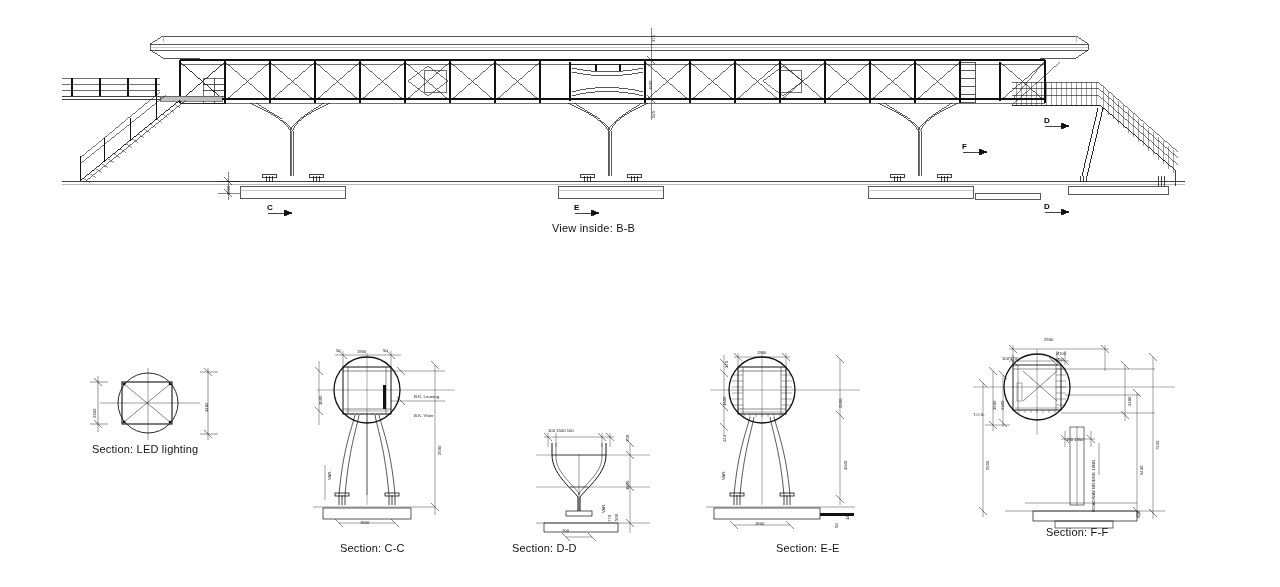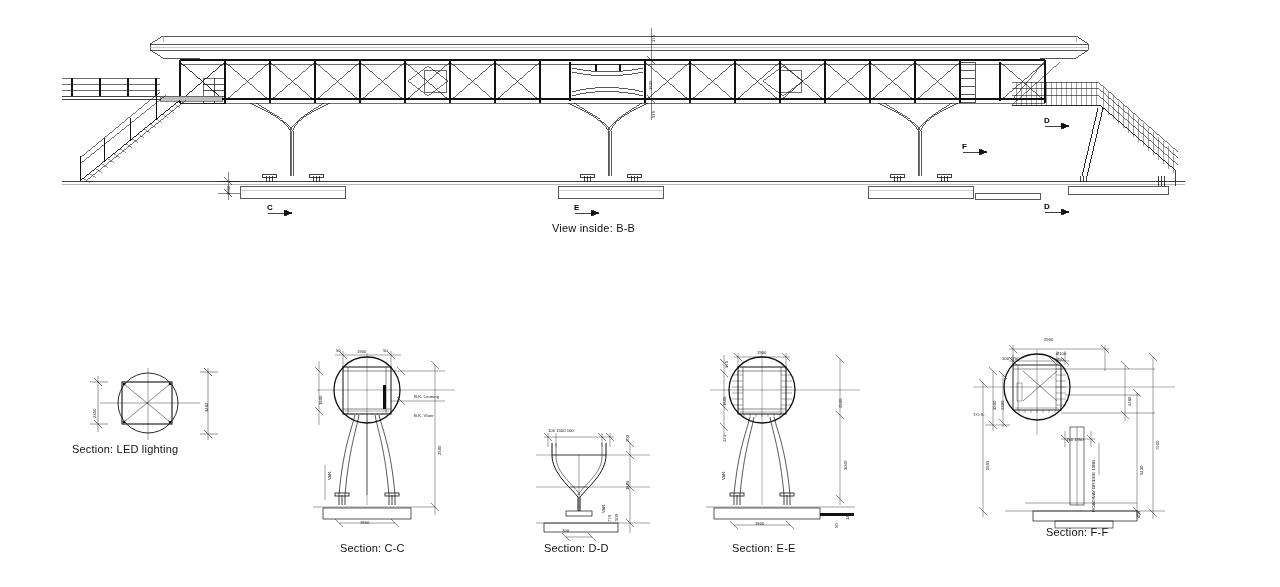--- a/index.html
+++ b/index.html
@@ -388,21 +388,21 @@
       <path d="M34,20 L42,28 M34,62 L42,70" stroke-width="0.55"></path>
       <line x1="148" y1="10" x2="148" y2="82"></line>
       <line x1="140" y1="14" x2="158" y2="14"></line>
       <line x1="140" y1="76" x2="158" y2="76"></line>
       <path d="M144,10 L152,18 M144,72 L152,80" stroke-width="0.55"></path>
     </g>
   </g>
 </svg>
 <div class="dim v" style="left:92px;top:418px">2350</div>
 <div class="dim v" style="left:204px;top:412px">3482</div>
-<div class="cap" style="left:72px;top:443px">Section:  LED lighting</div>
+<div class="cap" style="left:92px;top:443px">Section:  LED lighting</div>
 
 <svg width="160" height="200" viewBox="0 0 160 200" style="position:absolute;left:305px;top:345px">
   <g stroke="#111" fill="none" stroke-width="0.7">
     <circle cx="62" cy="45" r="33" stroke-width="1.3"></circle>
     <rect x="38" y="22" width="48" height="47" stroke-width="1.0"></rect>
     <line x1="38" y1="26" x2="86" y2="26" stroke-width="0.5"></line>
     <line x1="38" y1="64" x2="86" y2="64" stroke-width="0.5"></line>
     <line x1="43" y1="22" x2="43" y2="69" stroke-width="0.5"></line>
     <line x1="81" y1="22" x2="81" y2="69" stroke-width="0.5"></line>
     <rect x="78" y="40" width="3" height="24" fill="#111" stroke="none"></rect>
@@ -498,21 +498,21 @@
     </g>
   </g>
 </svg>
 <div class="dim" style="left:548px;top:428px">100 1500 100</div>
 <div class="dim v" style="left:625px;top:442px">200</div>
 <div class="dim v" style="left:625px;top:490px">1896</div>
 <div class="dim" style="left:562px;top:528px">700</div>
 <div class="dim v" style="left:607px;top:522px">770</div>
 <div class="dim v" style="left:614px;top:521px">500</div>
 <div class="dim v" style="left:601px;top:513px">VAR.</div>
-<div class="cap" style="left:544px;top:542px">Section:  D-D</div>
+<div class="cap" style="left:512px;top:542px">Section:  D-D</div>
 
 <svg width="170" height="200" viewBox="0 0 170 200" style="position:absolute;left:700px;top:345px">
   <g stroke="#111" fill="none" stroke-width="0.7">
     <circle cx="62" cy="45" r="33" stroke-width="1.3"></circle>
     <rect x="38" y="22" width="48" height="47" stroke-width="1.0"></rect>
     <line x1="38" y1="26" x2="86" y2="26" stroke-width="0.5"></line>
     <line x1="38" y1="64" x2="86" y2="64" stroke-width="0.5"></line>
     <line x1="43" y1="22" x2="43" y2="69" stroke-width="0.5"></line>
     <line x1="81" y1="22" x2="81" y2="69" stroke-width="0.5"></line>
     <g stroke-width="0.35">
@@ -573,21 +573,21 @@
 <div class="dim" style="left:757px;top:350px">1900</div>
 <div class="dim v" style="left:724px;top:368px">375</div>
 <div class="dim v" style="left:722px;top:406px">1600</div>
 <div class="dim v" style="left:722px;top:442px">423</div>
 <div class="dim v" style="left:838px;top:408px">2500</div>
 <div class="dim v" style="left:843px;top:470px">3040</div>
 <div class="dim" style="left:755px;top:521px">1800</div>
 <div class="dim v" style="left:721px;top:480px">VAR.</div>
 <div class="dim v" style="left:834px;top:528px">50</div>
 <div class="dim v" style="left:845px;top:520px">145</div>
-<div class="cap" style="left:732px;top:542px">Section:  E-E</div>
+<div class="cap" style="left:776px;top:542px">Section:  E-E</div>
 
 <svg width="220" height="210" viewBox="0 0 220 210" style="position:absolute;left:965px;top:335px">
   <g stroke="#111" fill="none" stroke-width="0.7">
     <circle cx="72" cy="52" r="33" stroke-width="1.3"></circle>
     <rect x="48" y="30" width="48" height="45" stroke-width="0.9"></rect>
     <line x1="48" y1="34" x2="96" y2="34" stroke-width="0.45"></line>
     <line x1="53" y1="30" x2="53" y2="75" stroke-width="0.45"></line>
     <line x1="91" y1="30" x2="91" y2="75" stroke-width="0.45"></line>
     <path d="M58,36 L92,66" stroke-width="0.5"></path>
     <path d="M58,66 L92,36" stroke-width="0.5"></path>

